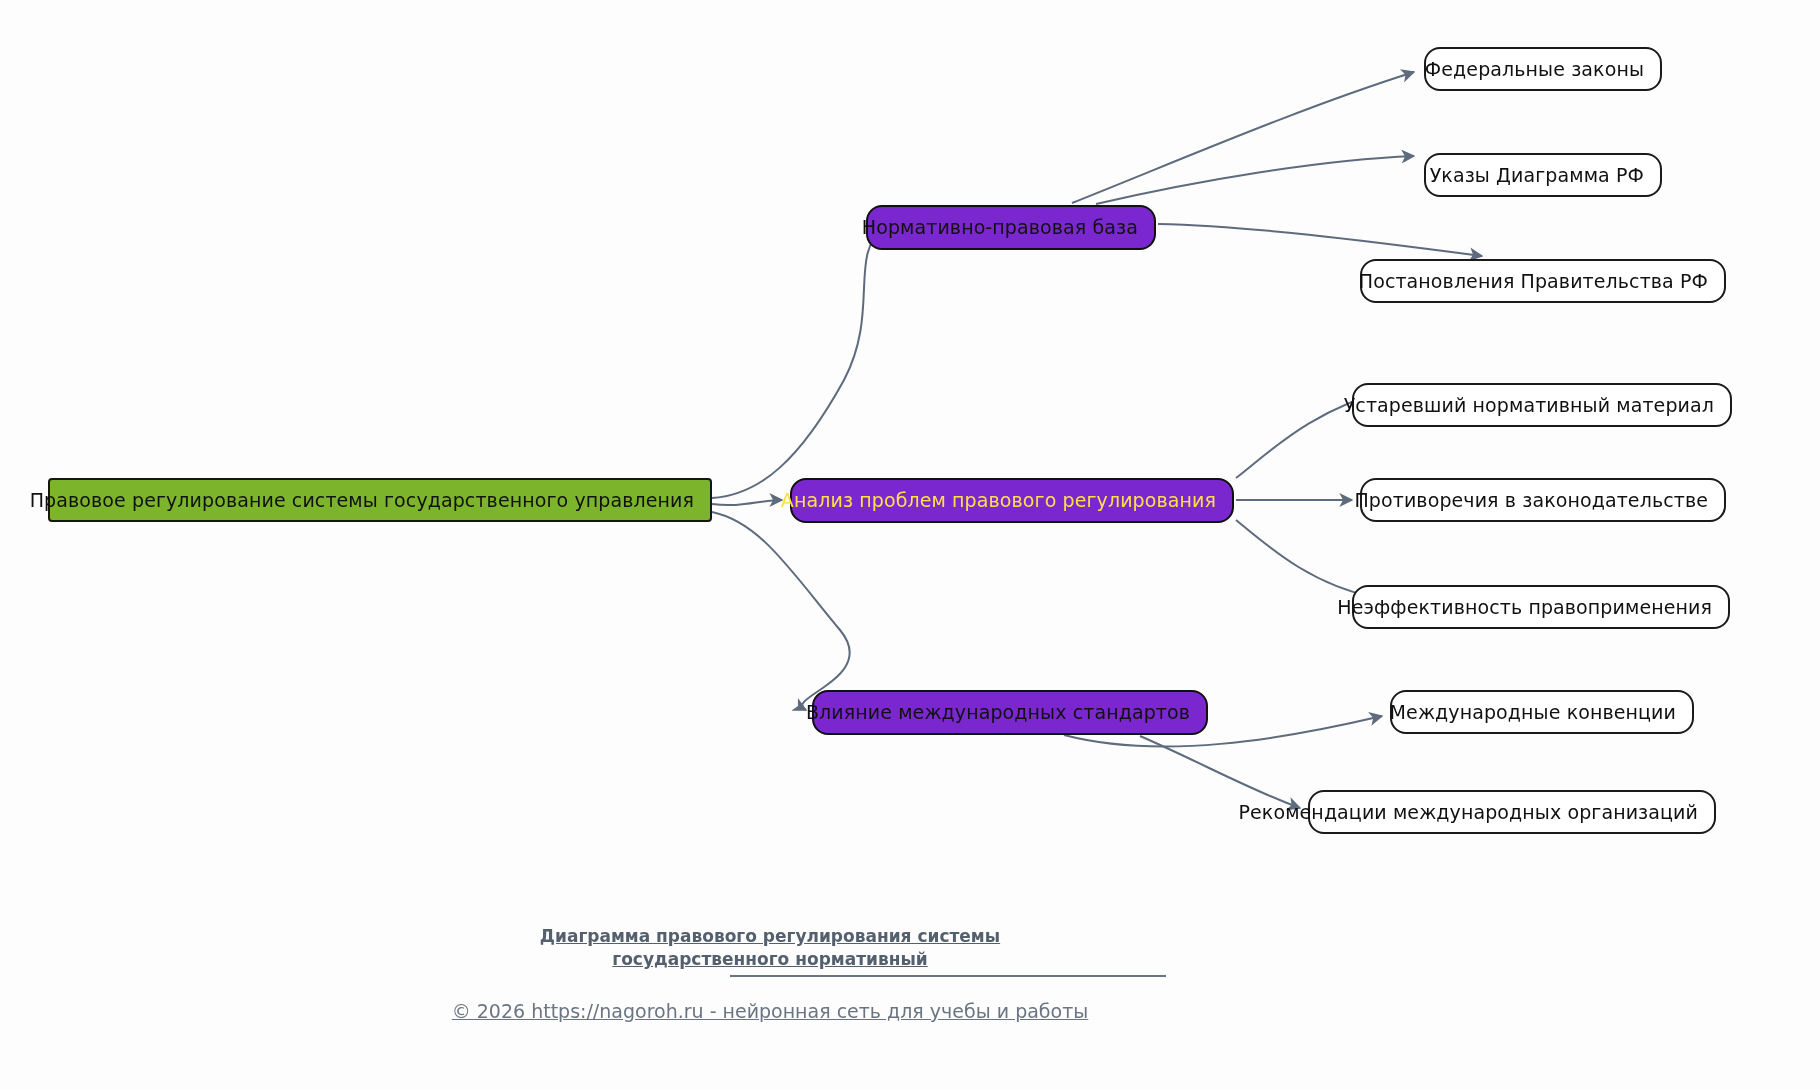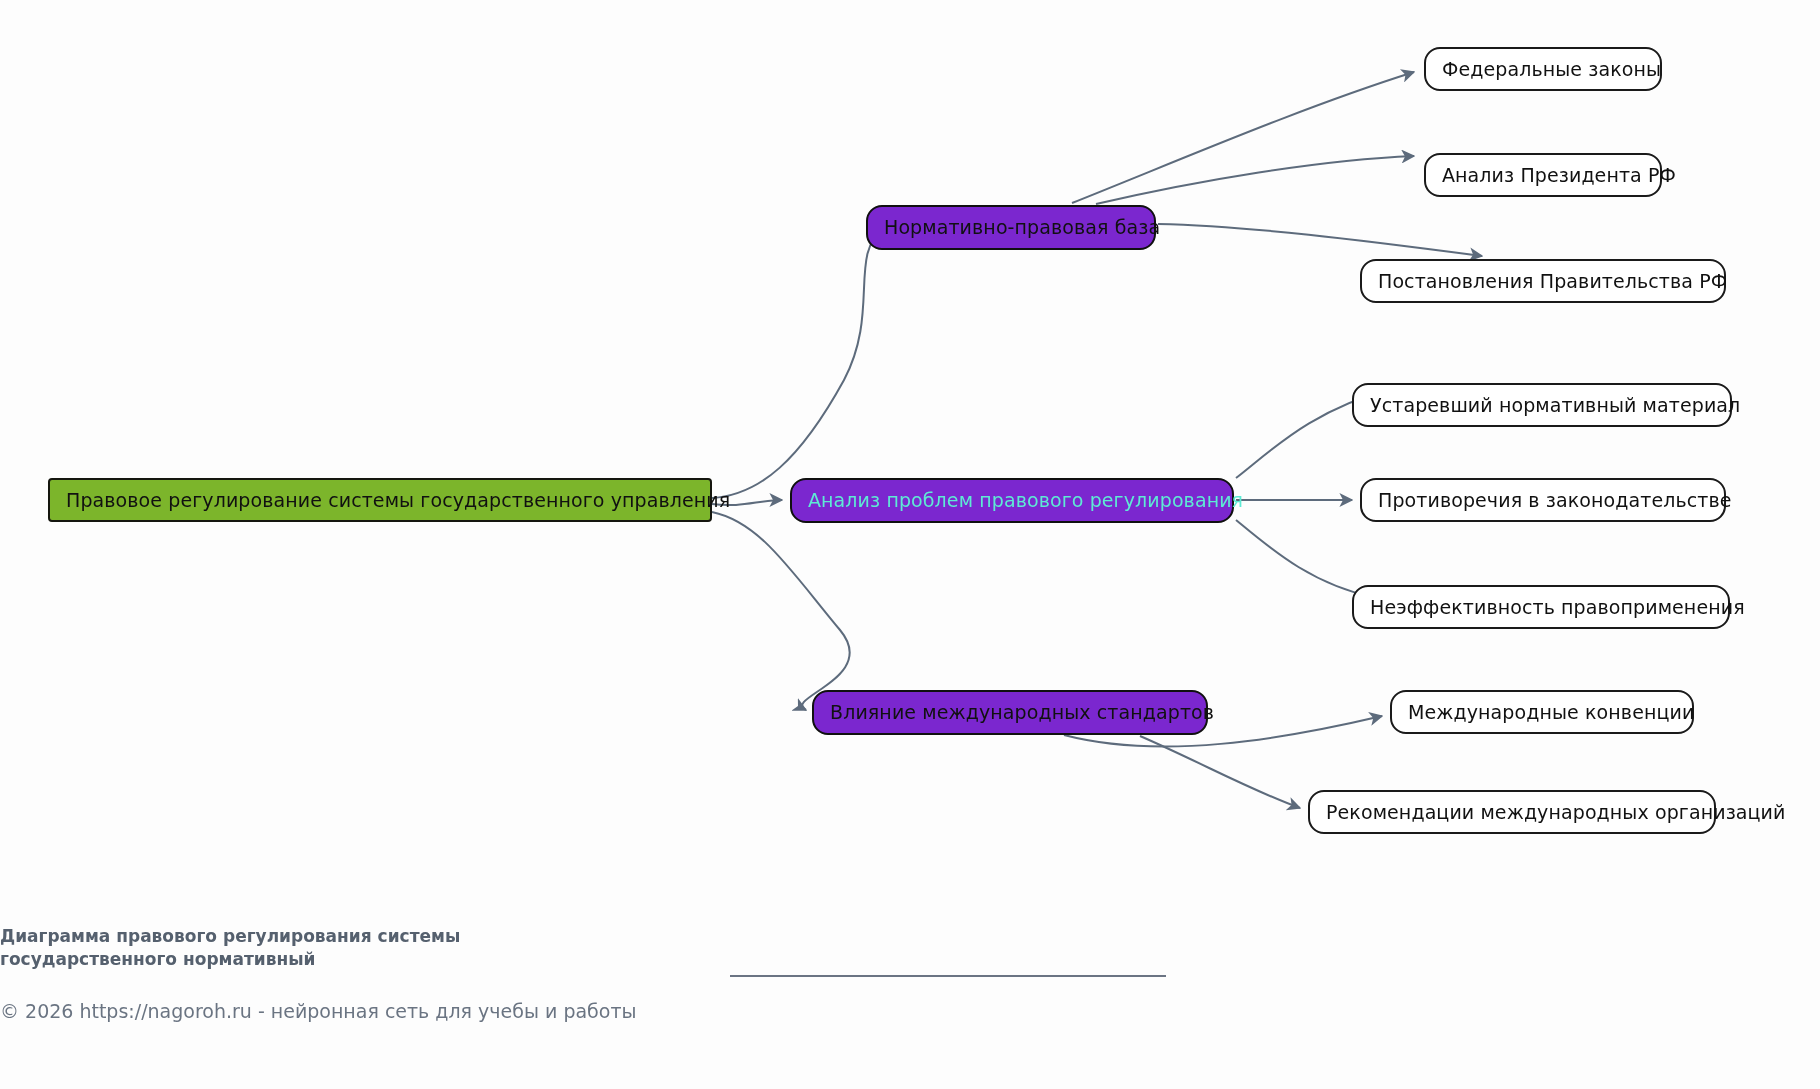--- a/index.html
+++ b/index.html
@@ -22,21 +22,21 @@
     top: 0;
     width: 1820px;
     height: 1089px;
     pointer-events: none;
   }
   .node {
     position: absolute;
     box-sizing: border-box;
     display: flex;
     align-items: center;
-    justify-content: flex-start;
+    justify-content: flex-end;
     border-radius: 14px;
     border: 2px solid #6d28d9;
     font-size: 19px;
     line-height: 1.1;
     color: #111111;
     white-space: nowrap;
     padding: 0 16px;
     letter-spacing: 0.1px;
   }
   .node.root {
@@ -51,21 +51,23 @@
   }
   .node.leaf {
     background: #ffffff;
     border-color: #1a1a1a;
     border-radius: 16px;
   }
   .caption {
     position: absolute;
     left: 0;
     width: 1540px;
+    text-align: center;
     color: #55606e;
+    text-decoration: underline;
   }
   .caption-title {
     top: 925px;
     font-size: 17px;
     font-weight: bold;
     line-height: 1.35;
   }
   .caption-rule {
     position: absolute;
     left: 730px;
@@ -110,26 +112,26 @@
       <div class="node root" style="left: 48px; top: 478px; width: 664px; height: 44px; background: rgb(124, 181, 43); color: rgb(17, 17, 17);">
         <span>Правовое регулирование системы государственного управления</span>
       </div>
       <div class="node branch" style="left: 866px; top: 205px; width: 290px; height: 45px; background: rgb(123, 39, 207); color: rgb(17, 17, 17);">
         <span>Нормативно-правовая база</span>
       </div>
       <div class="node leaf" style="left: 1424px; top: 47px; width: 238px; height: 44px; background: rgb(255, 255, 255);">
         <span>Федеральные законы</span>
       </div>
       <div class="node leaf" style="left: 1424px; top: 153px; width: 238px; height: 44px; background: rgb(255, 255, 255);">
-        <span>Анализ Президента РФ</span>
+        <span>Указы Диаграмма РФ</span>
       </div>
       <div class="node leaf" style="left: 1360px; top: 259px; width: 366px; height: 44px; background: rgb(255, 255, 255);">
         <span>Постановления Правительства РФ</span>
       </div>
-      <div class="node branch" style="left: 790px; top: 478px; width: 444px; height: 45px; background: rgb(123, 39, 207); color: #5eead4;">
+      <div class="node branch" style="left: 790px; top: 478px; width: 444px; height: 45px; background: rgb(123, 39, 207); color: #fde047;">
         <span>Анализ проблем правового регулирования</span>
       </div>
       <div class="node leaf" style="left: 1352px; top: 367px; width: 380px; height: 44px; background: rgb(255, 255, 255); margin-top: 16px;">
         <span>Устаревший нормативный материал</span>
       </div>
       <div class="node leaf" style="left: 1360px; top: 478px; width: 366px; height: 44px; background: rgb(255, 255, 255);">
         <span>Противоречия в законодательстве</span>
       </div>
       <div class="node leaf" style="left: 1352px; top: 585px; width: 378px; height: 44px; background: rgb(255, 255, 255);">
         <span>Неэффективность правоприменения</span>

